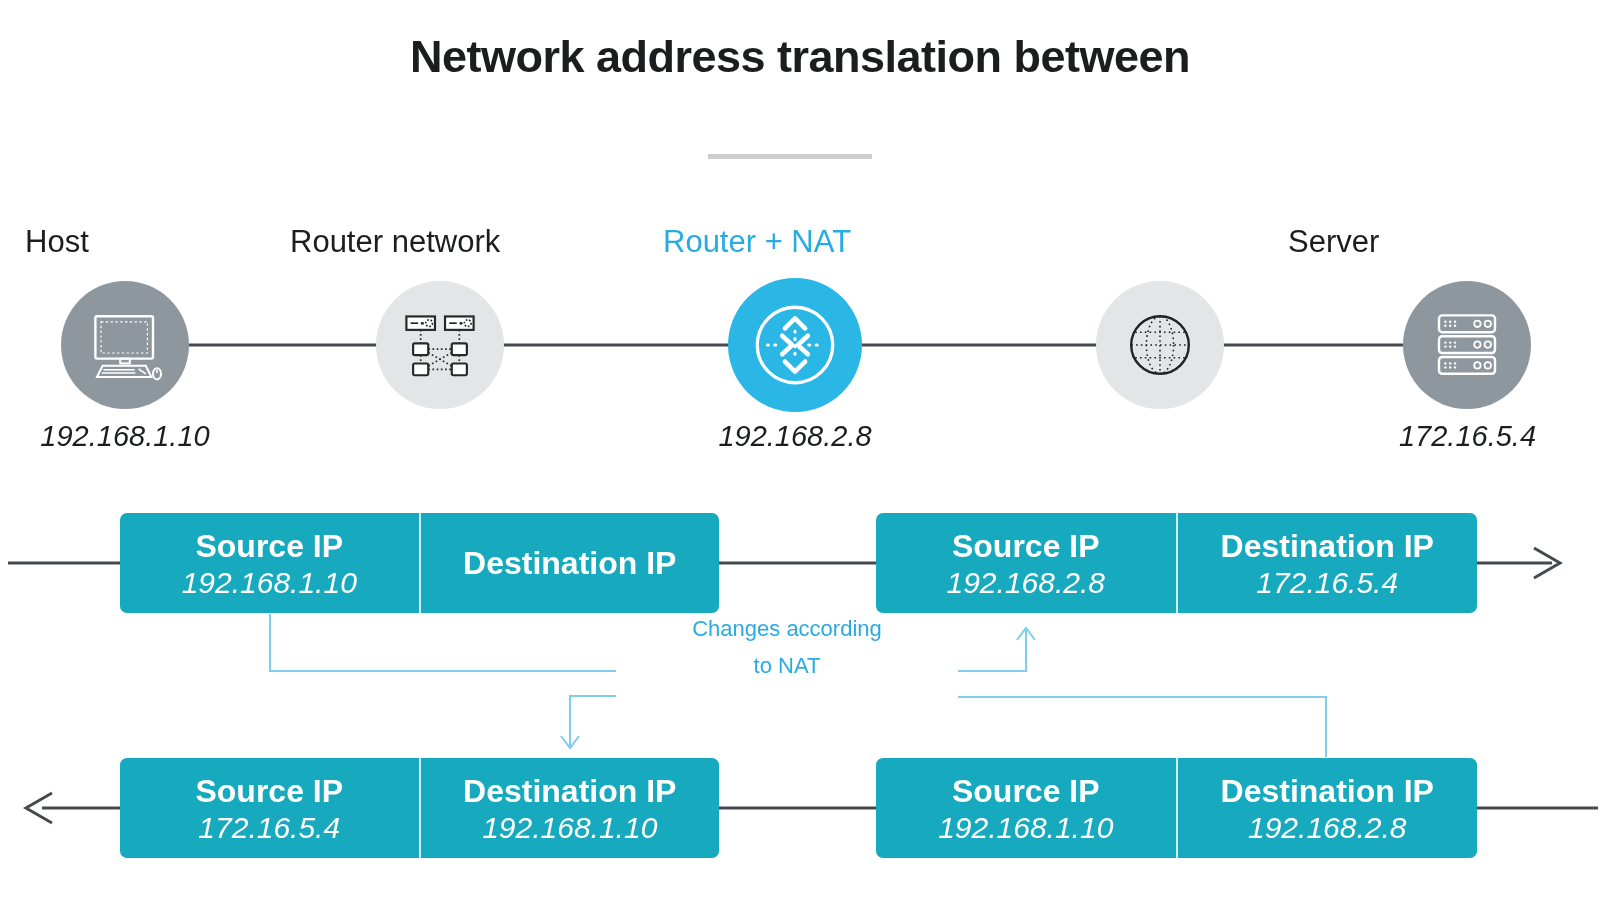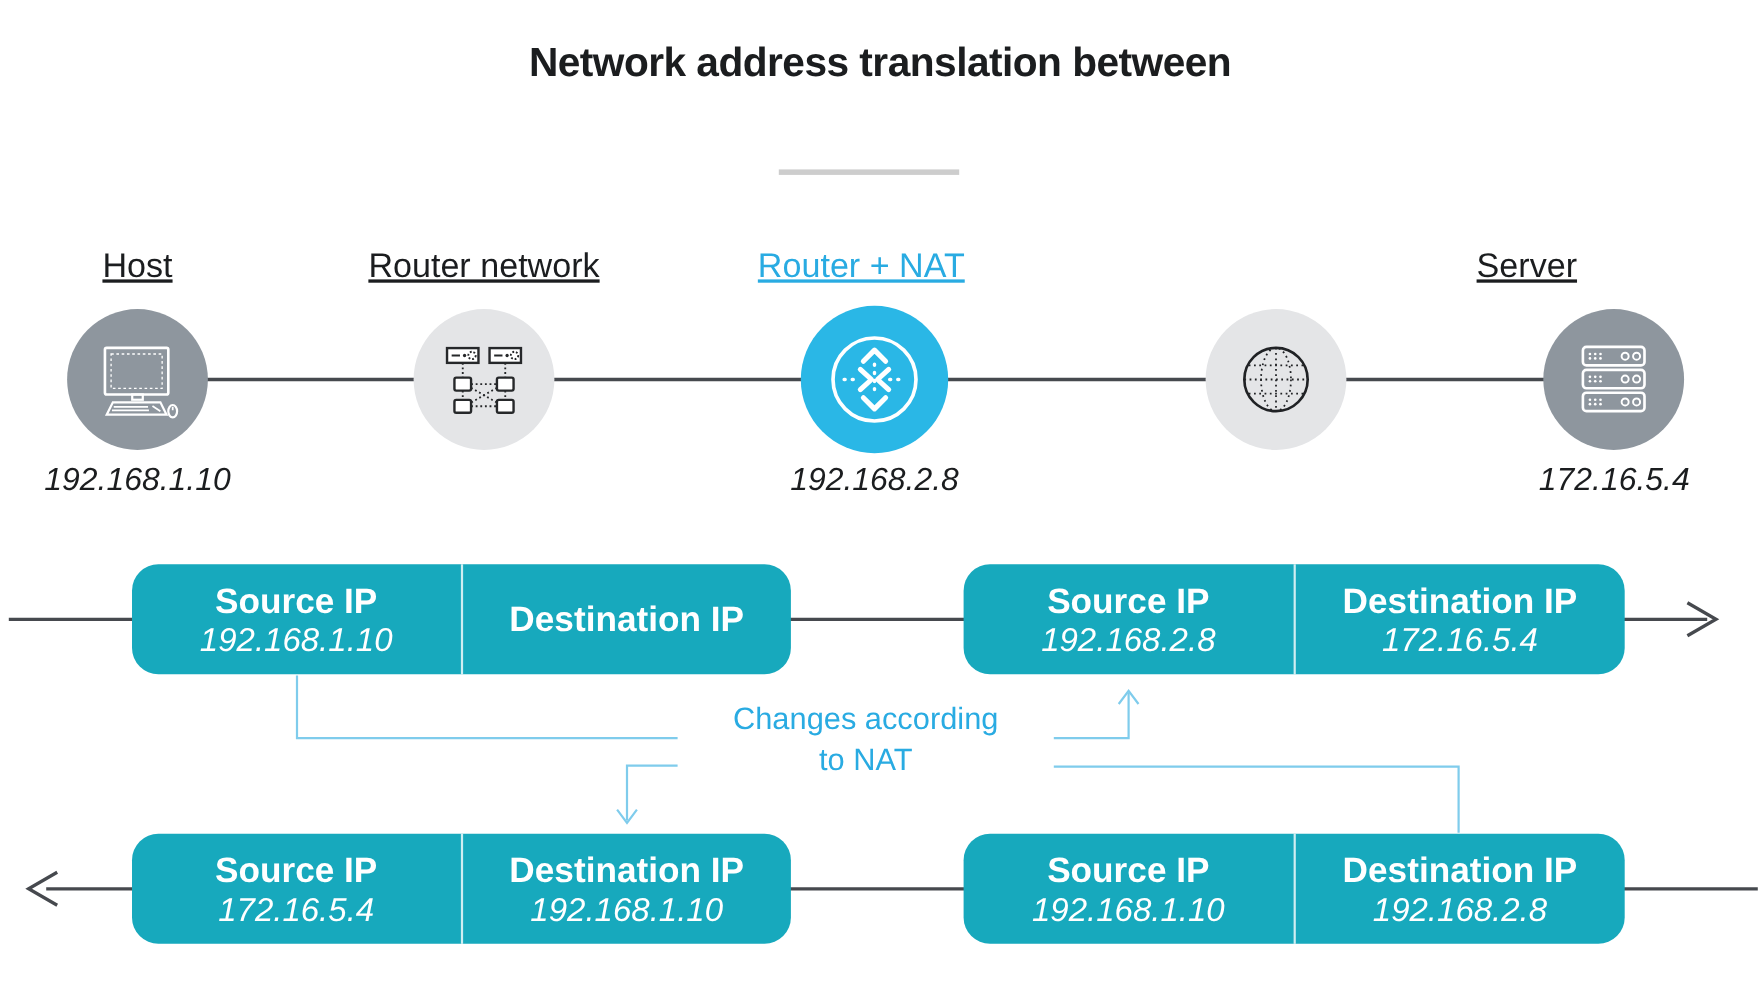--- a/index.html
+++ b/index.html
@@ -3,48 +3,48 @@
 <meta charset="utf-8">
 <style>
   html,body { margin:0; padding:0; background:#fff; }
   .stage {
     position:relative; width:1600px; height:900px; background:#ffffff;
     font-family:"Liberation Sans", sans-serif; overflow:hidden;
     color:var(--text,#1b1d1f);
   }
   .title {
     position:absolute; top:30px; left:0; width:100%; margin:0;
-    text-align:center; font-size:37px; line-height:54px; font-weight:700;
+    text-align:center; font-size:45px; line-height:54px; font-weight:700;
     letter-spacing:-0.5px; color:var(--text,#1b1d1f);
   }
   .divider { position:absolute; top:154px; left:708px; width:164px; height:5px; background:var(--divider,#cdcdcd); }
 
   .lines { position:absolute; left:0; top:0; z-index:1; pointer-events:none; }
 
-  .node-label { position:absolute; top:224px; font-size:31px; font-weight:500; text-align:center; z-index:2;text-decoration:underline; }
+  .node-label { position:absolute; top:224px; font-size:31px; font-weight:500; text-align:left; z-index:2; }
   .node-label.accent { color:var(--accent,#29abe2); }
 
   .circle { position:absolute; top:281px; width:128px; height:128px; border-radius:50%;
     display:flex; align-items:center; justify-content:center; z-index:2; }
   .circle.gray  { background:var(--node_gray,#8e969e); }
   .circle.light { background:var(--node_light,#e4e5e7); }
   .circle.router{ background:var(--router,#2ab7e6); top:278px; width:134px; height:134px; }
 
   .node-ip { position:absolute; top:420px; font-size:29px; font-style:italic; font-weight:500;
     text-align:center; z-index:2; }
 
-  .packet { position:absolute; height:100px; background:var(--teal,#17a9bd); border-radius:24px;
+  .packet { position:absolute; height:100px; background:var(--teal,#17a9bd); border-radius:7px;
     display:flex; z-index:2; }
   .packet .sep { width:2px; height:100%; background:rgba(255,255,255,0.8); }
   .cell { flex:1; display:flex; flex-direction:column; align-items:center; justify-content:center; color:#fff; }
   .cell-label { font-size:32px; font-weight:700; line-height:40px; }
   .cell-ip { font-size:30px; font-style:italic; line-height:34px; }
 
-  .nat-note { position:absolute; top:635px; left:597px; width:380px; text-align:center;
-    font-size:28px; line-height:37px; font-weight:500; color:var(--accent,#29abe2); z-index:3; }
+  .nat-note { position:absolute; top:610px; left:597px; width:380px; text-align:center;
+    font-size:22px; line-height:37px; font-weight:500; color:var(--accent,#29abe2); z-index:3; }
 </style>
 </head>
 <body>
 
 <div class="stage">
 
   <h1 class="title"><span>Network address translation between</span><br></h1>
   <div class="divider"></div>
 
   <svg class="lines" width="1600" height="900" viewBox="0 0 1600 900">
@@ -60,21 +60,21 @@
     <path d="M 270 614 L 270 671 L 616 671" stroke="#7fccec" stroke-width="2" fill="none"></path>
     <path d="M 958 671 L 1026 671 L 1026 630" stroke="#7fccec" stroke-width="2" fill="none"></path>
     <path d="M 1017 640 L 1026 628 L 1035 640" stroke="#7fccec" stroke-width="2" fill="none"></path>
     <path d="M 616 696 L 570 696 L 570 746" stroke="#7fccec" stroke-width="2" fill="none"></path>
     <path d="M 561 736 L 570 748 L 579 736" stroke="#7fccec" stroke-width="2" fill="none"></path>
     <path d="M 958 697 L 1326 697 L 1326 757" stroke="#7fccec" stroke-width="2" fill="none"></path>
   </svg>
 
   <div class="node-label" style="left:25px;width:200px;">Host</div>
   <div class="node-label" style="left:290px;width:300px;">Router network</div>
-  <div class="node-label accent" style="left:633px;width:300px;">Router + NAT</div>
+  <div class="node-label accent" style="left:663px;width:300px;">Router + NAT</div>
   <div class="node-label" style="left:1288px;width:200px;">Server</div>
 
   <div class="circle gray" style="left:61px;">
     <svg width="80" height="80" viewBox="-50 -50 100 100">
       <g stroke="#fff" fill="none" stroke-width="3">
         <rect x="-37" y="-36" width="72" height="53" rx="2"></rect>
         <rect x="-30" y="-29" width="58" height="39" stroke-width="1.5" stroke-dasharray="3 3"></rect>
         <rect x="-6" y="17" width="12" height="6" stroke-width="2.5"></rect>
         <path d="M -28 26 L 26 26 L 33 40 L -35 40 Z" stroke-width="2.5"></path>
         <line x1="-27" y1="31" x2="12" y2="31" stroke-width="2"></line>

